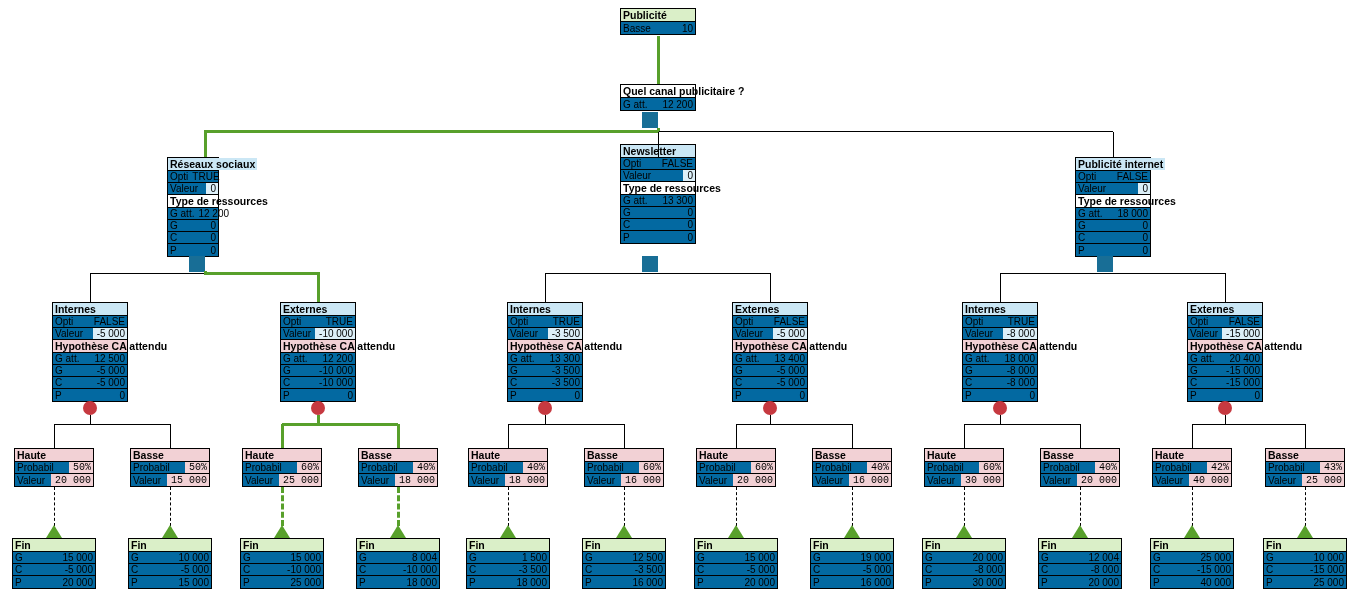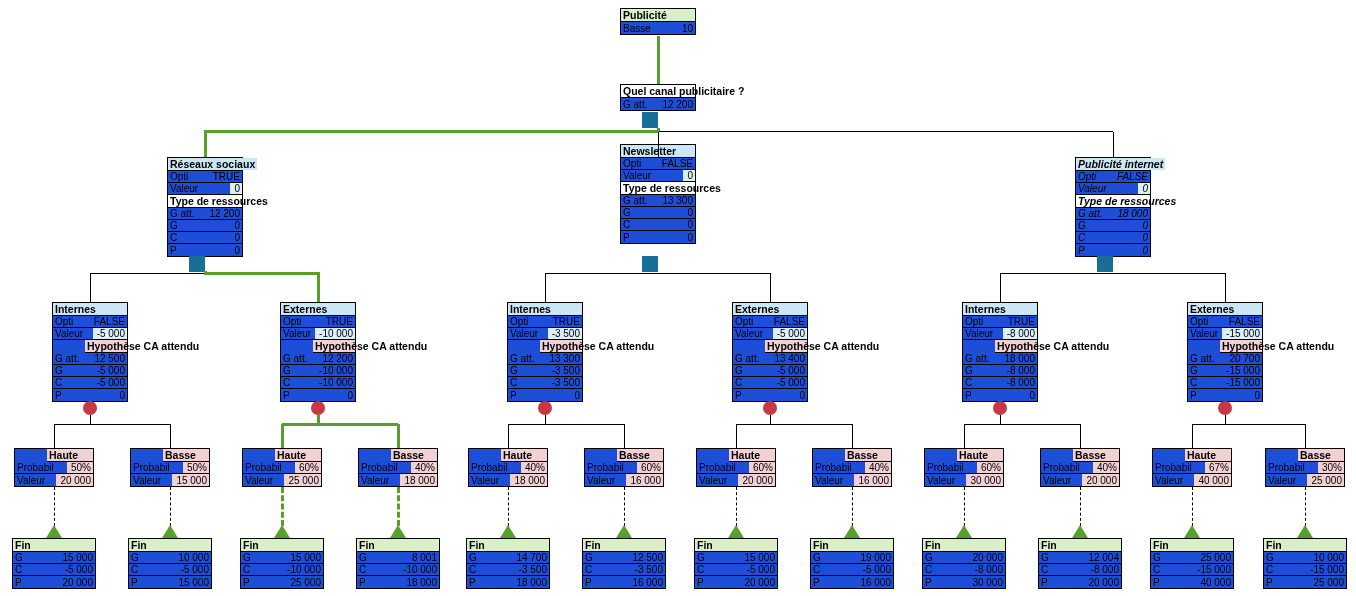--- a/index.html
+++ b/index.html
@@ -1,34 +1,34 @@
 <!DOCTYPE html>
 <html><head>
 <meta charset="utf-8">
 <style>
   html,body{margin:0;padding:0;background:#fff;}
   #stage{position:relative;width:1356px;height:596px;background:#fff;overflow:hidden;
          font-family:"Liberation Sans",sans-serif;}
-  .node{position:absolute;background:#1d4ed8;border:1px solid #000;box-sizing:border-box;
+  .node{position:absolute;background:#0369a1;border:1px solid #000;box-sizing:border-box;
         font-size:10px;color:#000;}
   .hd{height:13px;line-height:12px;font-weight:bold;font-size:10.5px;padding-left:2px;
       border-bottom:1px solid #000;white-space:nowrap;box-sizing:border-box;}
   .hd.hug span{background:inherit;padding-right:2px;}
   .bg-green{background:#daefc8;}
   .bg-blue{background:#cbe7f5;}
-  .bg-pink{background:#f2d1d5;margin-left:32px;}
+  .bg-pink{background:#f2d1d5;}
   .bg-white{background:#ffffff;}
   .rw{display:flex;align-items:center;height:12px;line-height:11px;
       border-bottom:1px solid #000;box-sizing:border-box;}
   .rw:last-child{border-bottom:none;}
   .lb{padding-left:2px;white-space:nowrap;}
   .vl{margin-left:auto;padding:0 2px 0 4px;text-align:right;white-space:nowrap;
       height:100%;display:flex;align-items:center;}
   .c-blue{background:#dceff8;}
-  .c-pink{background:#f2d1d5;}
+  .c-pink{background:#f2d1d5;font-family:Liberation Mono, monospace;}
   .ln{position:absolute;background:#000;}
   .ln.g{background:#58a02b;}
   .dash{position:absolute;width:0;border-left:1px dashed #000;}
   .dash.g{border-left:3px dashed #58a02b;}
   .sq{position:absolute;width:16px;height:16px;background:#186e96;}
   .ci{position:absolute;width:14px;height:14px;border-radius:50%;background:#c63940;}
   .tri{position:absolute;width:0;height:0;border-left:8px solid transparent;
        border-right:8px solid transparent;border-bottom:13px solid #58a02b;}
 </style>
 </head>
@@ -42,21 +42,21 @@
         <span class="vl">10</span>
       </div>
     </div>
     <div class="node" style="left: 620px; top: 84px; width: 76px;">
       <div class="hd bg-white"><span>Quel canal publicitaire ?</span></div>
       <div class="rw">
         <span class="lb">G att.</span>
         <span class="vl">12 200</span>
       </div>
     </div>
-    <div class="node" style="left: 167px; top: 157px; width: 76px;">
+    <div class="node" style="left: 167px; top: 157px; width: 52px;">
       <div class="hd bg-blue hug"><span>Réseaux sociaux</span></div>
       <div class="rw">
         <span class="lb">Opti</span>
         <span class="vl">TRUE</span>
       </div>
       <div class="rw">
         <span class="lb">Valeur</span>
         <span class="vl c-blue">0</span>
       </div>
       <div class="hd bg-white"><span>Type de ressources</span></div>
@@ -98,21 +98,21 @@
       </div>
       <div class="rw">
         <span class="lb">C</span>
         <span class="vl">0</span>
       </div>
       <div class="rw">
         <span class="lb">P</span>
         <span class="vl">0</span>
       </div>
     </div>
-    <div class="node" style="left: 1075px; top: 157px; width: 76px; font-style: italic;">
+    <div class="node" style="left: 1075px; top: 157px; width: 76px;">
       <div class="hd bg-blue hug"><span>Publicité internet</span></div>
       <div class="rw">
         <span class="lb">Opti</span>
         <span class="vl">FALSE</span>
       </div>
       <div class="rw">
         <span class="lb">Valeur</span>
         <span class="vl c-blue">0</span>
       </div>
       <div class="hd bg-white"><span>Type de ressources</span></div>
@@ -279,21 +279,21 @@
         <span class="lb">Opti</span>
         <span class="vl">FALSE</span>
       </div>
       <div class="rw">
         <span class="lb">Valeur</span>
         <span class="vl c-blue">-15 000</span>
       </div>
       <div class="hd bg-pink"><span>Hypothèse CA attendu</span></div>
       <div class="rw">
         <span class="lb">G att.</span>
-        <span class="vl">20 700</span>
+        <span class="vl">20 400</span>
       </div>
       <div class="rw">
         <span class="lb">G</span>
         <span class="vl">-15 000</span>
       </div>
       <div class="rw">
         <span class="lb">C</span>
         <span class="vl">-15 000</span>
       </div>
       <div class="rw">
@@ -408,32 +408,32 @@
       </div>
       <div class="rw">
         <span class="lb">Valeur</span>
         <span class="vl c-pink">20 000</span>
       </div>
     </div>
     <div class="node" style="left: 1152px; top: 448px; width: 80px;">
       <div class="hd bg-pink hug"><span>Haute</span></div>
       <div class="rw">
         <span class="lb">Probabil</span>
-        <span class="vl c-pink">67%</span>
+        <span class="vl c-pink">42%</span>
       </div>
       <div class="rw">
         <span class="lb">Valeur</span>
         <span class="vl c-pink">40 000</span>
       </div>
     </div>
     <div class="node" style="left: 1265px; top: 448px; width: 80px;">
       <div class="hd bg-pink hug"><span>Basse</span></div>
       <div class="rw">
         <span class="lb">Probabil</span>
-        <span class="vl c-pink">30%</span>
+        <span class="vl c-pink">43%</span>
       </div>
       <div class="rw">
         <span class="lb">Valeur</span>
         <span class="vl c-pink">25 000</span>
       </div>
     </div>
     <div class="node" style="left: 12px; top: 538px; width: 84px;">
       <div class="hd bg-green hug"><span>Fin</span></div>
       <div class="rw">
         <span class="lb">G</span>
@@ -475,36 +475,36 @@
       </div>
       <div class="rw">
         <span class="lb">P</span>
         <span class="vl">25 000</span>
       </div>
     </div>
     <div class="node" style="left: 356px; top: 538px; width: 84px;">
       <div class="hd bg-green hug"><span>Fin</span></div>
       <div class="rw">
         <span class="lb">G</span>
-        <span class="vl">8 001</span>
+        <span class="vl">8 004</span>
       </div>
       <div class="rw">
         <span class="lb">C</span>
         <span class="vl">-10 000</span>
       </div>
       <div class="rw">
         <span class="lb">P</span>
         <span class="vl">18 000</span>
       </div>
     </div>
     <div class="node" style="left: 466px; top: 538px; width: 84px;">
       <div class="hd bg-green hug"><span>Fin</span></div>
       <div class="rw">
         <span class="lb">G</span>
-        <span class="vl">14 700</span>
+        <span class="vl">1 500</span>
       </div>
       <div class="rw">
         <span class="lb">C</span>
         <span class="vl">-3 500</span>
       </div>
       <div class="rw">
         <span class="lb">P</span>
         <span class="vl">18 000</span>
       </div>
     </div>

